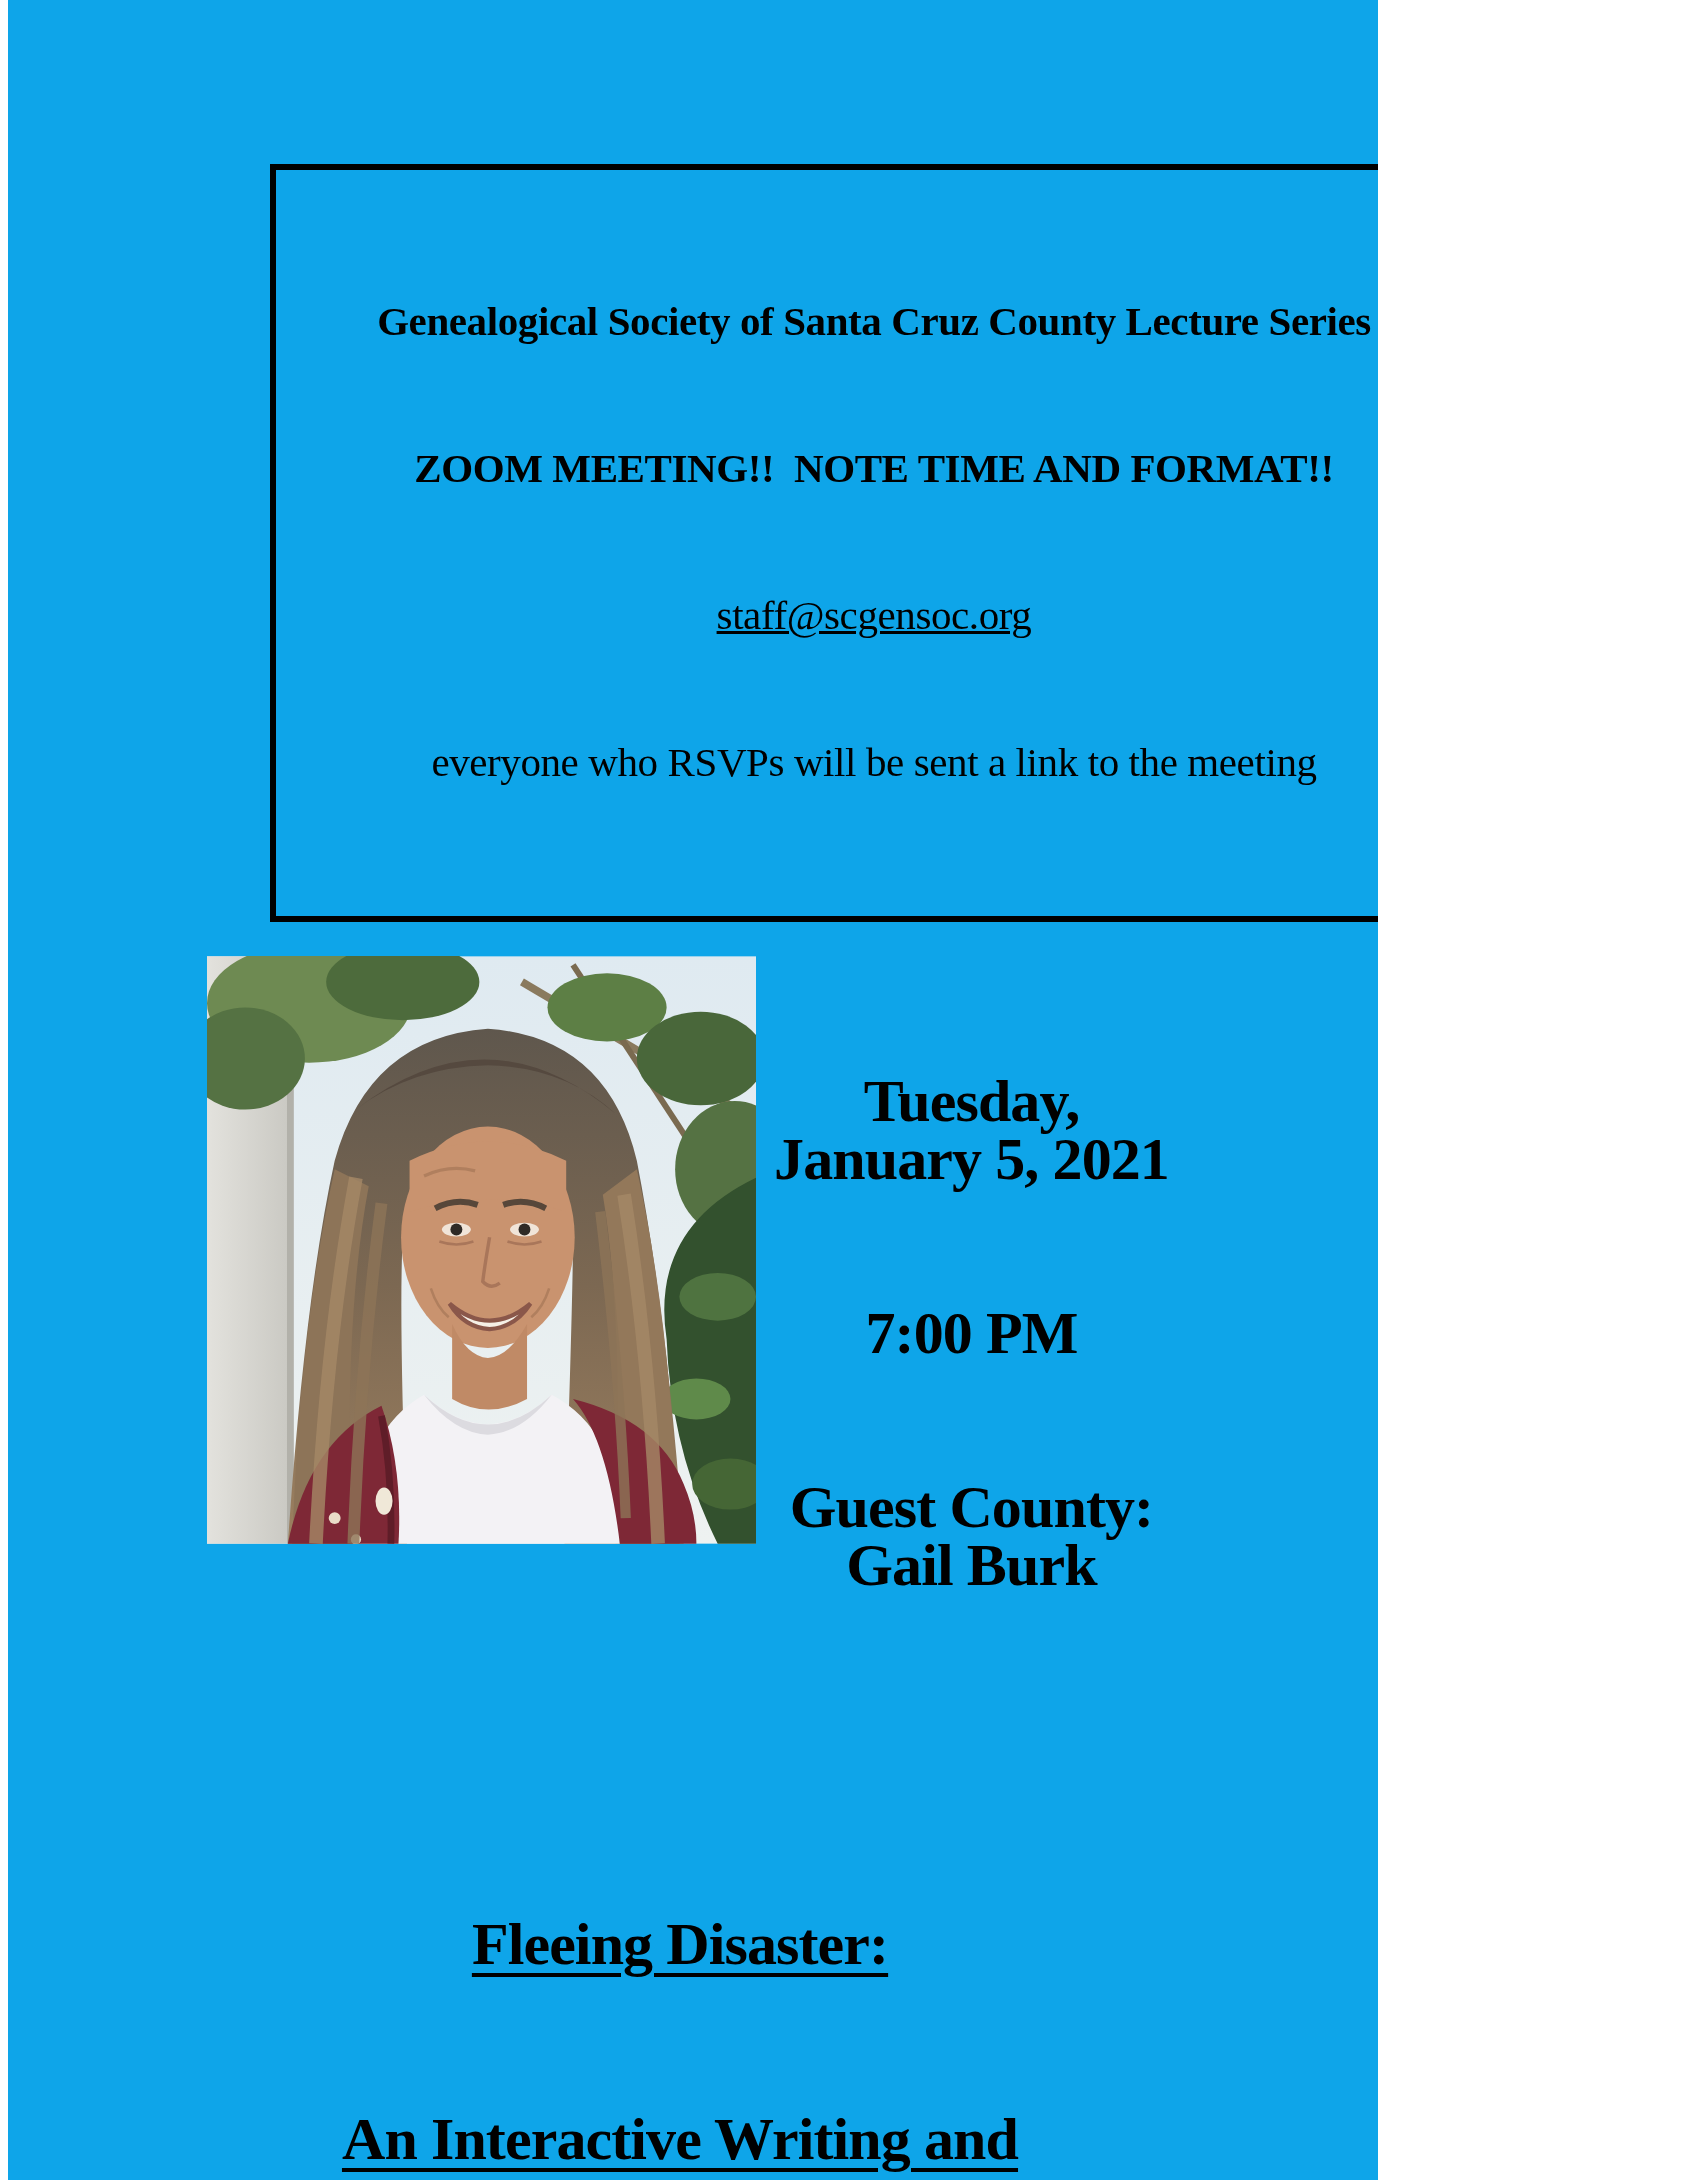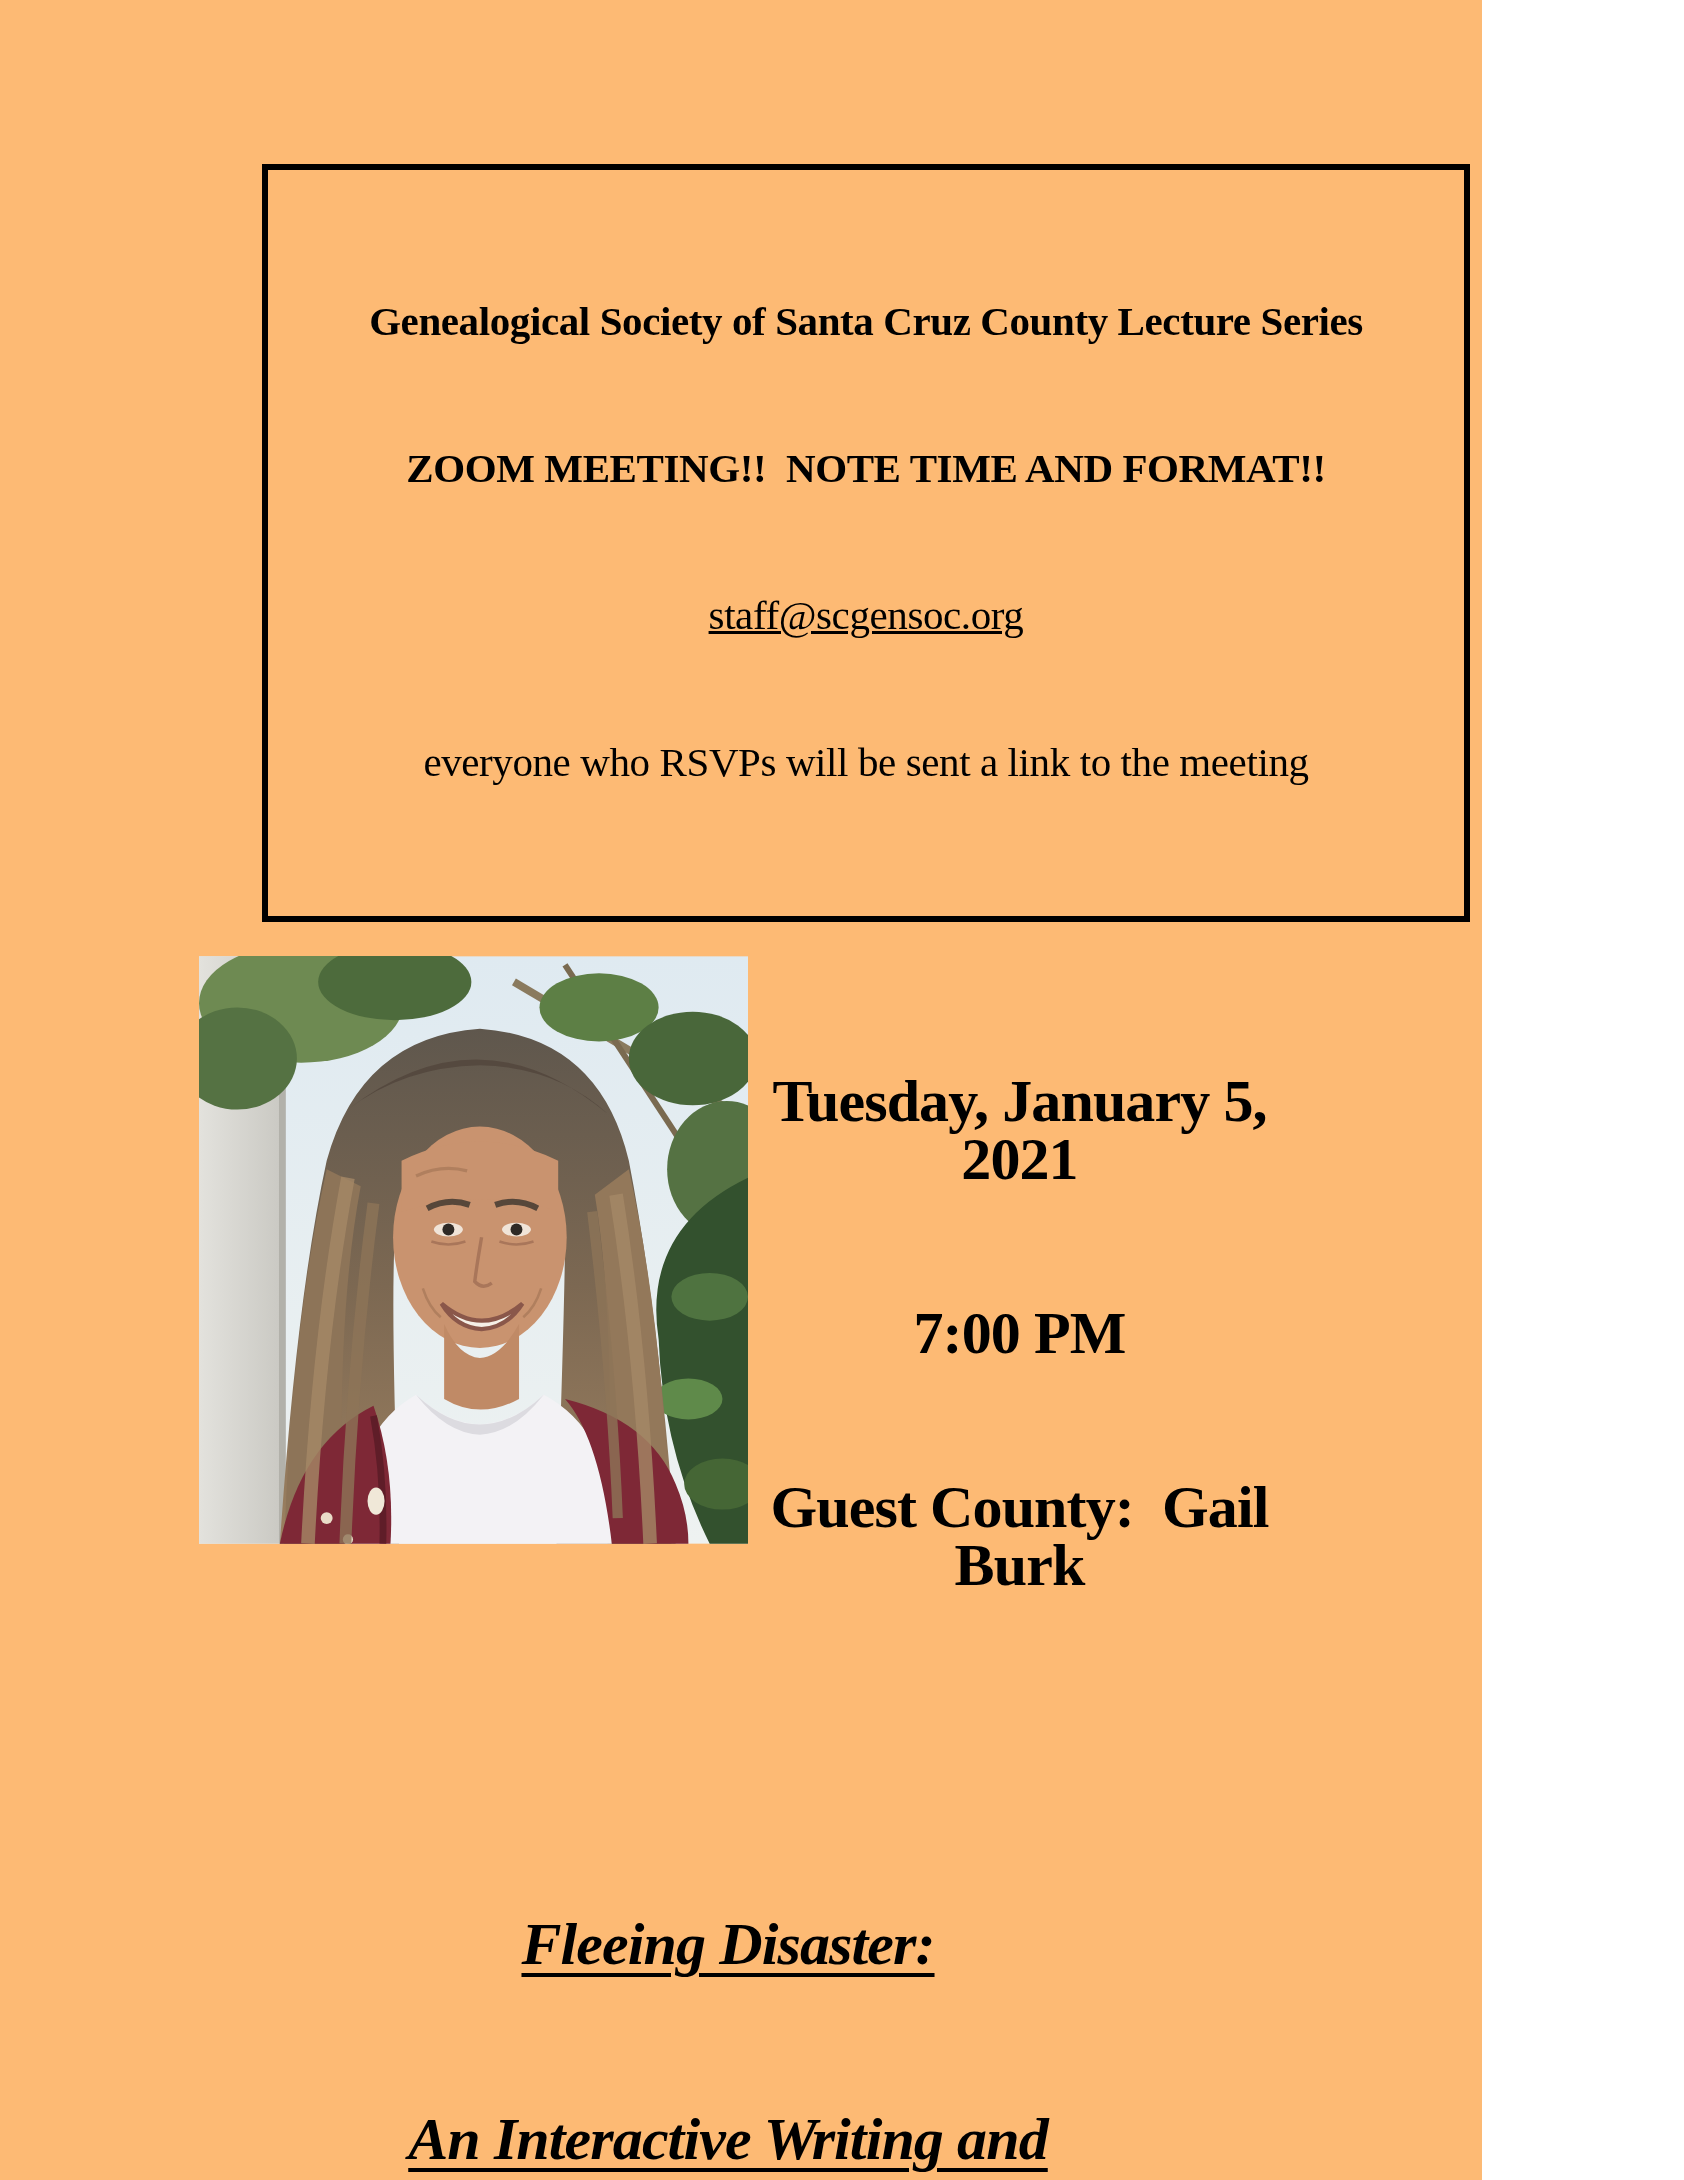--- a/index.html
+++ b/index.html
@@ -1,23 +1,24 @@
 <!DOCTYPE html>
 <html style="font-size:13.6px"><head>
 <meta charset="utf-8">
 <style>
   html, body { margin: 0; padding: 0; background: #ffffff; }
   .page {
     position: relative;
-    width: 1482px;
+    width: 1370px;
     height: 2181px;
-    background: #fdba74;
+    background: #0ea5e9;
     color: #000000;
     overflow: hidden;
     font-family: "Liberation Sans", "DejaVu Sans", sans-serif;
+    margin-left: 8px;
   }
 
   
   .rsvp-box {
     box-sizing: border-box;
     margin: 164px 0 0 262px;
     width: 1208px;
     border: 6px solid #000000;
     padding: 29px 17px 31px 17px;
     text-align: center;
@@ -56,21 +57,20 @@
     font-size: 60px;
     letter-spacing: -0.9px;
     white-space: pre-wrap;
   }
   .event-head  { line-height: 58px; }
   .event-title { line-height: 65px; margin-top: 72px; }
   .event-title .u {
     text-decoration: underline;
     text-decoration-thickness: 4.3px;
     text-underline-offset: 8.5px;
-    font-style: italic;
   }
 </style>
 </head>
 <body>
 
 <div class="page">
 
   <div class="rsvp-box">
     <div class="bold">Genealogical Society of Santa Cruz County Lecture Series</div>
     <div class="bold">ZOOM MEETING!!  NOTE TIME AND FORMAT!!</div>

